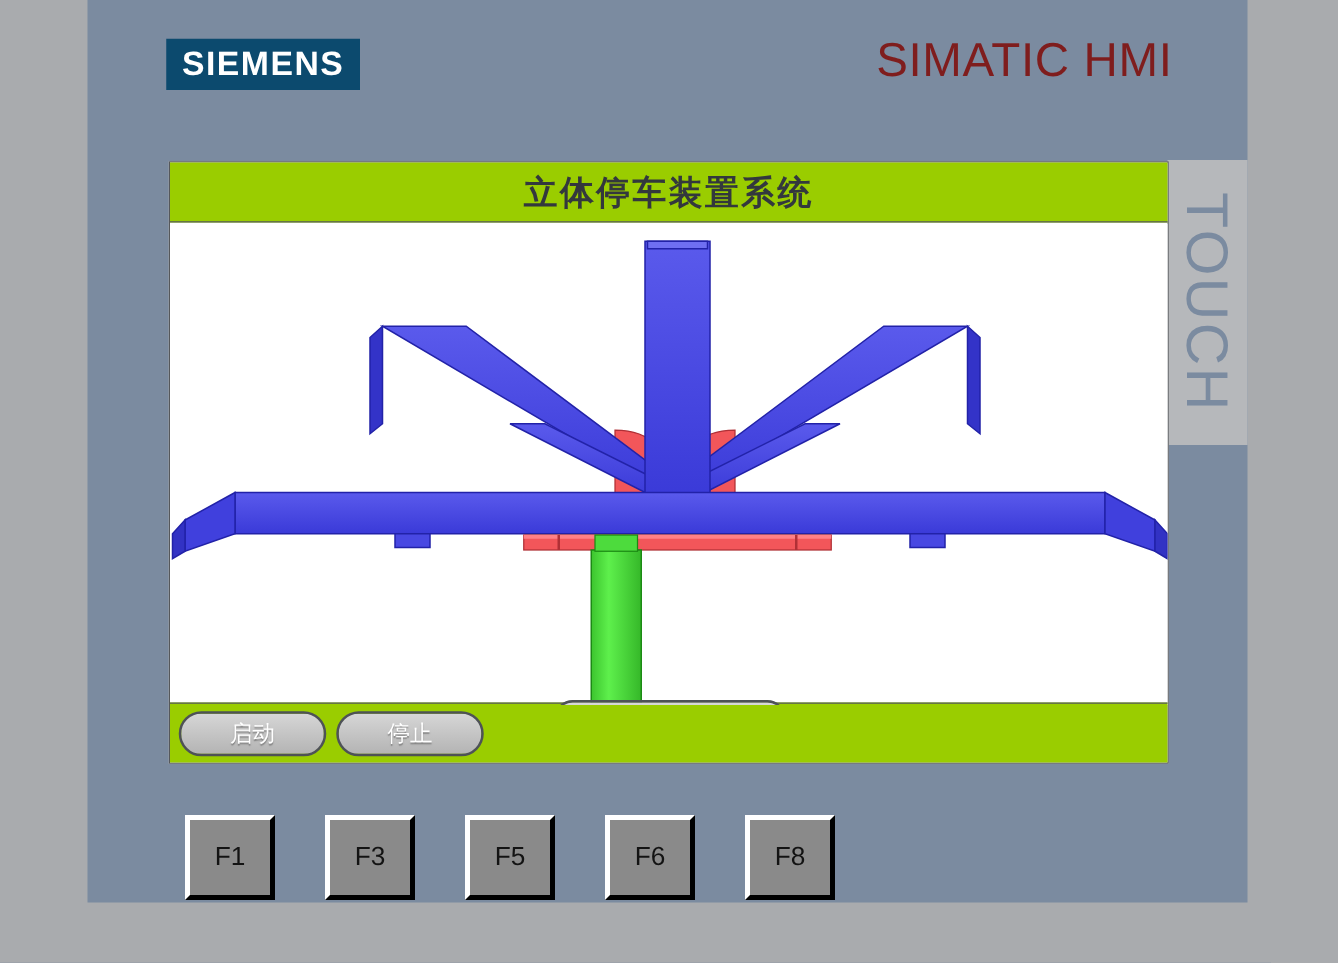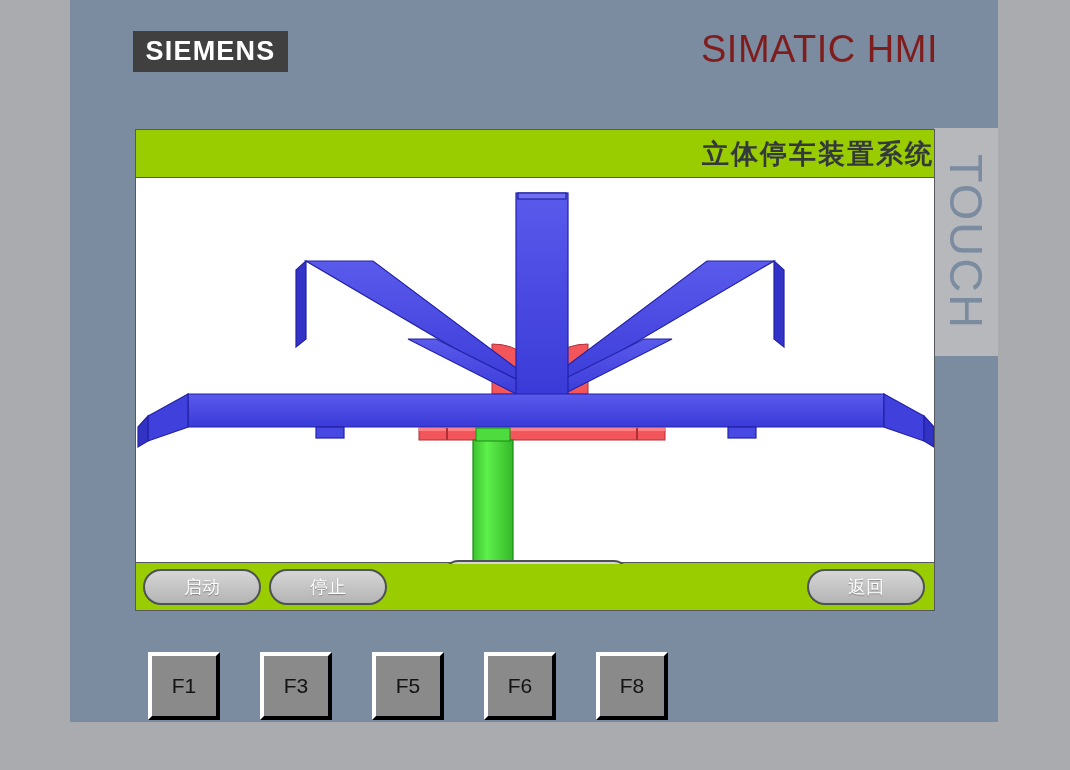--- a/index.html
+++ b/index.html
@@ -13,21 +13,21 @@
 
   
   .device-body {
     position: absolute; left: 70px; top: 0; width: 928px; height: 722px;
     background: #7b8ba0;
   }
 
   
   .siemens-logo {
     position: absolute; left: 133px; top: 31px; width: 155px; height: 41px;
-    background: #404040;
+    background: #0c4a6e;
     display: flex; align-items: center; justify-content: center;
   }
   .siemens-logo span {
     color: #ffffff; font-size: 27px; font-weight: bold;
     letter-spacing: 1.2px; font-family: "Liberation Sans", sans-serif;
   }
   .simatic-title {
     position: absolute; right: 132px; top: 28px;
     color: #7f1d1d; font-size: 38px; font-weight: 300;
     letter-spacing: 0.5px; white-space: nowrap;
@@ -52,21 +52,21 @@
   
   .hmi-screen {
     position: absolute; left: 135px; top: 129px; width: 800px; height: 482px;
     border: 1px solid #55585c;
     background: #ffffff;
   }
   .screen-titlebar {
     position: absolute; left: 0; top: 0; width: 100%; height: 48px;
     background: #9acd00;
     border-bottom: 1px solid #55585c;
-    display: flex; align-items: center; justify-content: flex-end;
+    display: flex; align-items: center; justify-content: center;
   }
   .screen-titlebar .ttl {
     color: #33383d; font-size: 27px; font-weight: bold;
     letter-spacing: 2px;
     font-family: "DejaVu Serif", "Liberation Serif", serif;
   }
 
   .screen-canvas {
     position: absolute; left: 0; top: 49px; width: 100%; height: 385px;
     background: #ffffff; overflow: hidden;
@@ -251,21 +251,20 @@
           <rect x="8" y="444" width="784" height="5" fill="#7a4c20"></rect>
         </g>
       </svg>
 
       <div class="btn-enter">进入系统</div>
     </div>
 
     <div class="screen-footer">
       <div class="pill btn-stop">停止</div>
       <div class="pill btn-start">启动</div>
-      <div class="pill btn-back">返回</div>
     </div>
   </div>
 
   <div class="fkeys">
     <div class="fkey">F1</div>
     <div class="fkey">F3</div>
     <div class="fkey">F5</div>
     <div class="fkey">F6</div>
     <div class="fkey">F8</div>
   </div>

